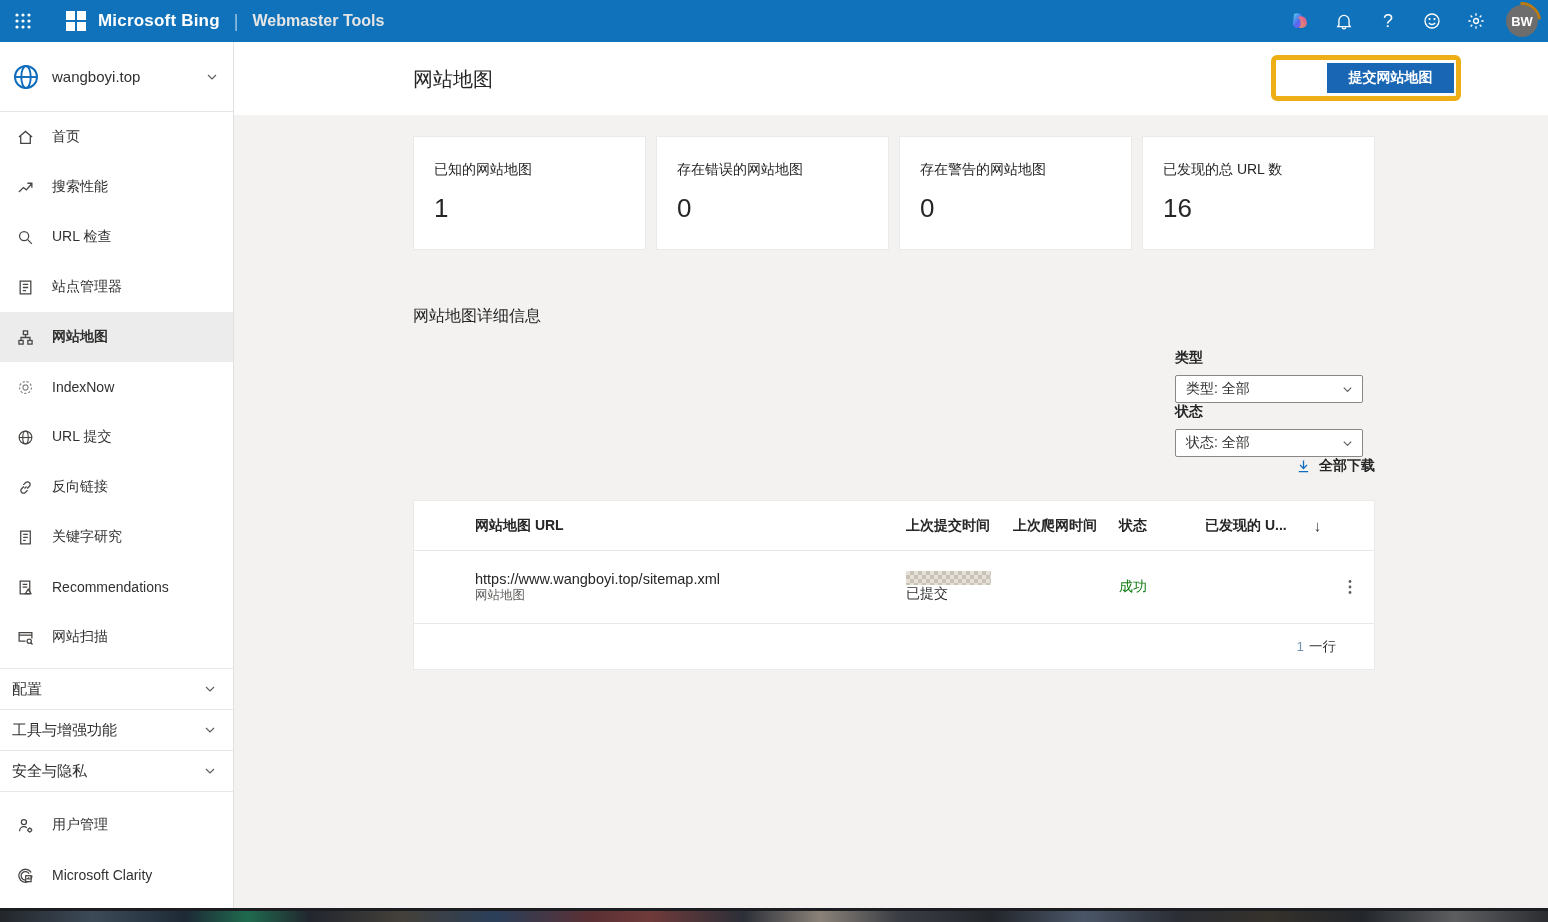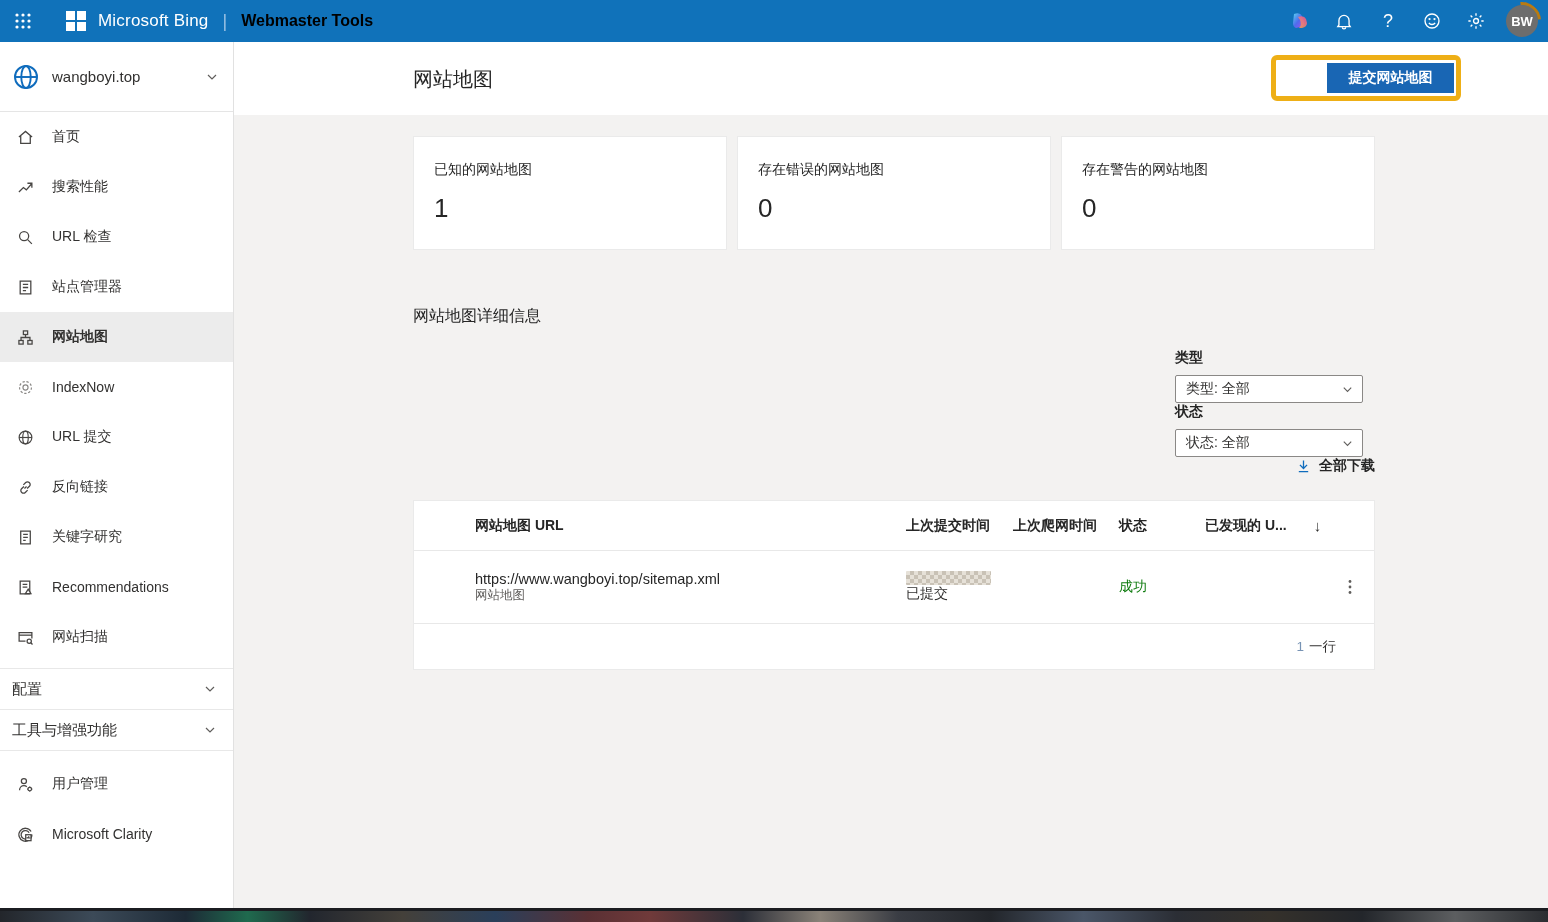--- a/index.html
+++ b/index.html
@@ -5,23 +5,23 @@
   * { margin:0; padding:0; box-sizing:border-box; }
   html,body { width:1548px; height:922px; overflow:hidden; }
   body { font-family:"Liberation Sans","DejaVu Sans",sans-serif; background:#f3f2f1; color:#323130; position:relative; }
 
   
   .topbar { position:absolute; top:0; left:0; width:1548px; height:42px; background:#1072ba; display:flex; align-items:center; justify-content:space-between; padding:0 10px 0 8px; z-index:10; }
   .topbar-left { display:flex; align-items:center; gap:12px; }
   .waffle { width:30px; height:30px; display:flex; align-items:center; justify-content:center; cursor:pointer; }
   .mslogo { display:grid; grid-template-columns:9px 9px; grid-template-rows:9px 9px; gap:2px; margin-left:16px; }
   .mslogo span { background:#fff; display:block; }
-  .brand { color:#fff; font-size:17px; font-weight:400; letter-spacing:.2px; }
+  .brand { color:#fff; font-size:17px; font-weight:700; letter-spacing:.2px; }
   .brand-sep { color:#9cc3e5; font-size:18px; font-weight:300; margin:0 2px; }
-  .product { color:#000000; font-size:16px; font-weight:700; }
+  .product { color:#e5e5e5; font-size:16px; font-weight:700; }
   .topbar-right { display:flex; align-items:center; gap:8px; }
   .tb-icon { width:36px; height:36px; display:flex; align-items:center; justify-content:center; cursor:pointer; color:#fff; }
   .help-glyph { color:#fff; font-size:18px; font-weight:400; }
   .avatar { width:32px; height:32px; border-radius:50%; background:#6d6d6d; color:#fff; font-size:13px; font-weight:700; display:flex; align-items:center; justify-content:center; position:relative; margin-left:4px; }
   .avatar::before { content:""; position:absolute; inset:-3px; border-radius:50%; border:3px solid transparent; border-top-color:#b97a12; transform:rotate(40deg); }
 
   
   .sidebar { position:absolute; top:42px; left:0; width:234px; height:866px; background:#fff; border-right:1px solid #e1e1e1; display:flex; flex-direction:column; }
   .site-selector { height:70px; display:flex; align-items:center; padding:0 14px 0 12px; border-bottom:1px solid #e5e5e5; cursor:pointer; }
   .site-selector .globe-blue { flex:0 0 auto; margin-right:12px; display:flex; }
@@ -296,20 +296,28 @@
       </span>
     </div>
     <div class="nav-section">
       <span>工具与增强功能</span>
       <span class="chev">
         <svg width="14" height="14" viewBox="0 0 14 14" fill="none" stroke="#605e5c" stroke-width="1.2">
             <path d="M3 5l4 4 4-4"></path>
           </svg>
       </span>
     </div>
+    <div class="nav-section">
+      <span>安全与隐私</span>
+      <span class="chev">
+        <svg width="14" height="14" viewBox="0 0 14 14" fill="none" stroke="#605e5c" stroke-width="1.2">
+            <path d="M3 5l4 4 4-4"></path>
+          </svg>
+      </span>
+    </div>
 
     <div class="bottom-gap"></div>
 
     <div class="nav-item">
       <span class="nicon">
         <svg width="17" height="17" viewBox="0 0 16 16" fill="none" stroke="#484644" stroke-width="1.2">
             <circle cx="6.5" cy="4.8" r="2.4"></circle>
             <path d="M2.4 13.4c0-2.8 1.9-4.3 4.1-4.3 1 0 2 .3 2.7 1"></path>
             <circle cx="12" cy="12.3" r="1.7"></circle>
             <path d="M12 9.9v.8M12 13.9v.8M9.6 12.3h.8M13.6 12.3h.8"></path>
@@ -346,20 +354,24 @@
         <div class="stat-label">已知的网站地图</div>
         <div class="stat-value">1</div>
       </div>
       <div class="stat-card">
         <div class="stat-label">存在错误的网站地图</div>
         <div class="stat-value">0</div>
       </div>
       <div class="stat-card">
         <div class="stat-label">存在警告的网站地图</div>
         <div class="stat-value">0</div>
+      </div>
+      <div class="stat-card">
+        <div class="stat-label">已发现的总 URL 数</div>
+        <div class="stat-value">16</div>
       </div>
     </div>
 
     <div class="section-title">网站地图详细信息</div>
 
     <div class="filter-row">
       <div class="filter-group">
         <div class="filter-label">类型</div>
         <div class="dropdown">
           <span>类型: 全部</span>

